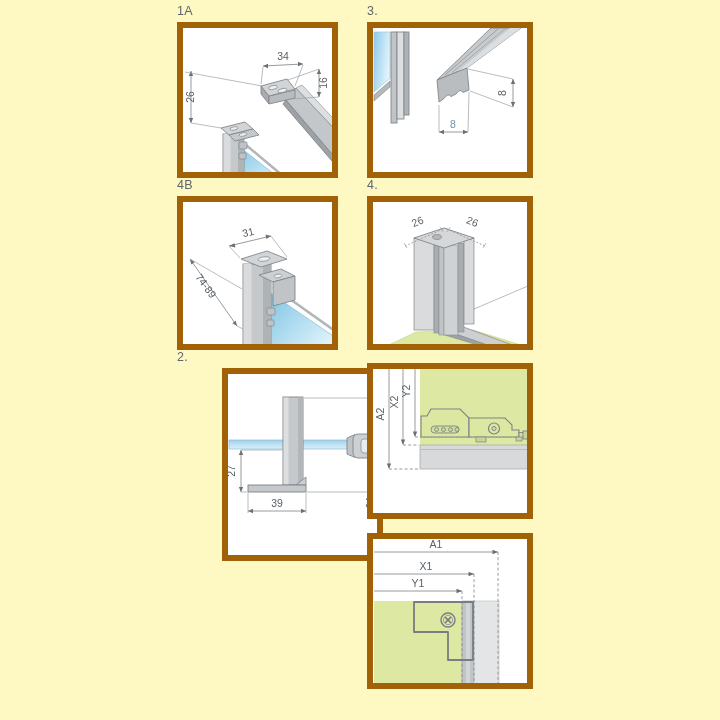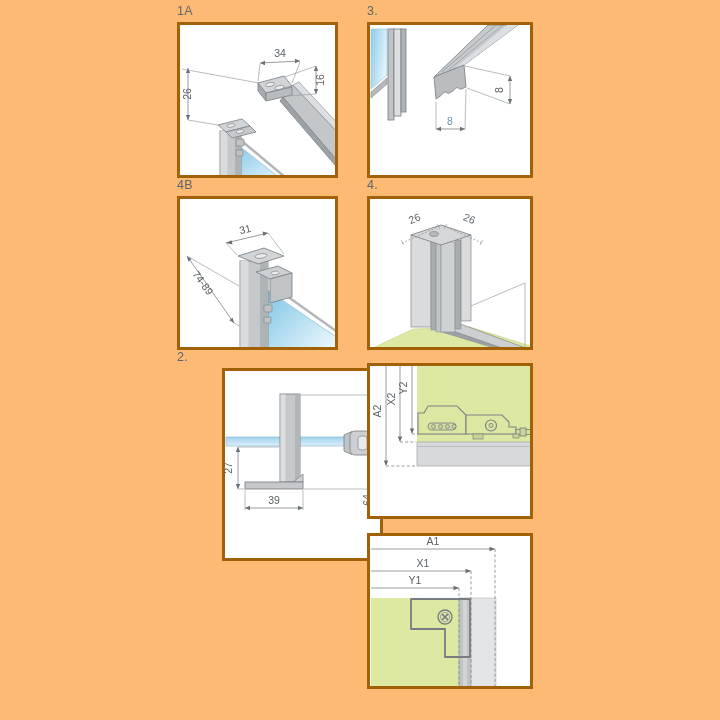--- a/index.html
+++ b/index.html
@@ -1,18 +1,18 @@
 <!DOCTYPE html>
 <html><head>
 <meta charset="utf-8">
 <style>
   html,body{margin:0;padding:0;background:#ffffff;}
-  #figure{position:relative;width:720px;height:720px;background:#fdba74;
+  #figure{position:relative;width:720px;height:720px;background:#fef9c3;
           font-family:"Liberation Sans",sans-serif;overflow:hidden;}
-  .panel{position:absolute;background:#fff;border:3px solid #a16207;box-sizing:border-box;overflow:hidden;}
+  .panel{position:absolute;background:#fff;border:6px solid #a16207;box-sizing:border-box;overflow:hidden;}
   .panel svg{position:absolute;left:0;top:0;}
   .plabel{position:absolute;font-size:12.5px;color:#5f666c;letter-spacing:.3px;}
   text{font-family:"Liberation Sans",sans-serif;fill:#585f65;font-size:10.5px;}
   .dimtxt{fill:#585f65;}
   .accent8{fill:#6c94ad;}
   .dl{stroke:#8a9094;stroke-width:0.9;fill:none;}
   .xl{stroke:#9aa0a4;stroke-width:0.7;fill:none;}
   .ar{fill:#6a7075;stroke:none;}
   .ol{stroke:#82878b;stroke-width:0.9;}
   .dash{stroke:#8a9094;stroke-width:0.9;fill:none;stroke-dasharray:3,2.2;}

